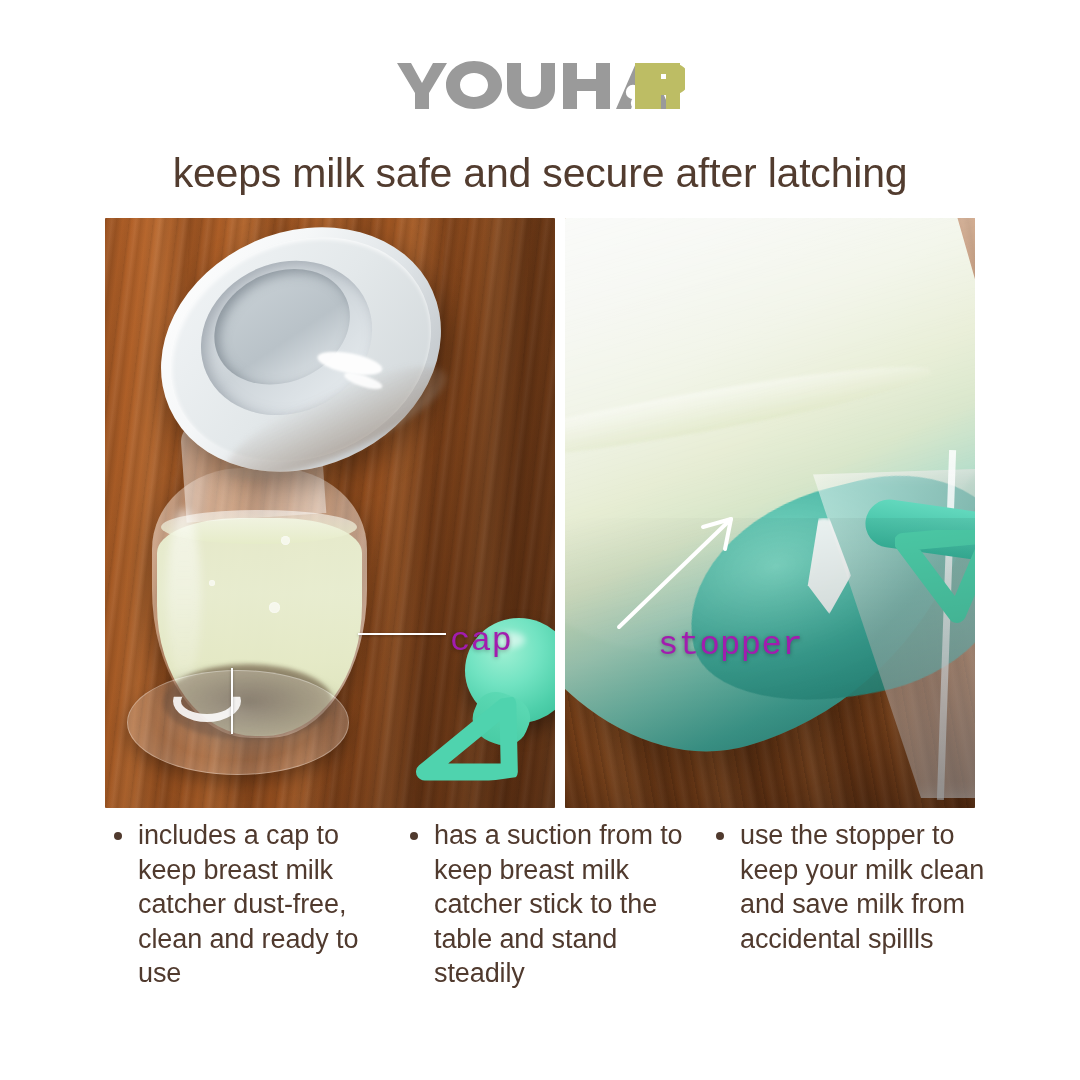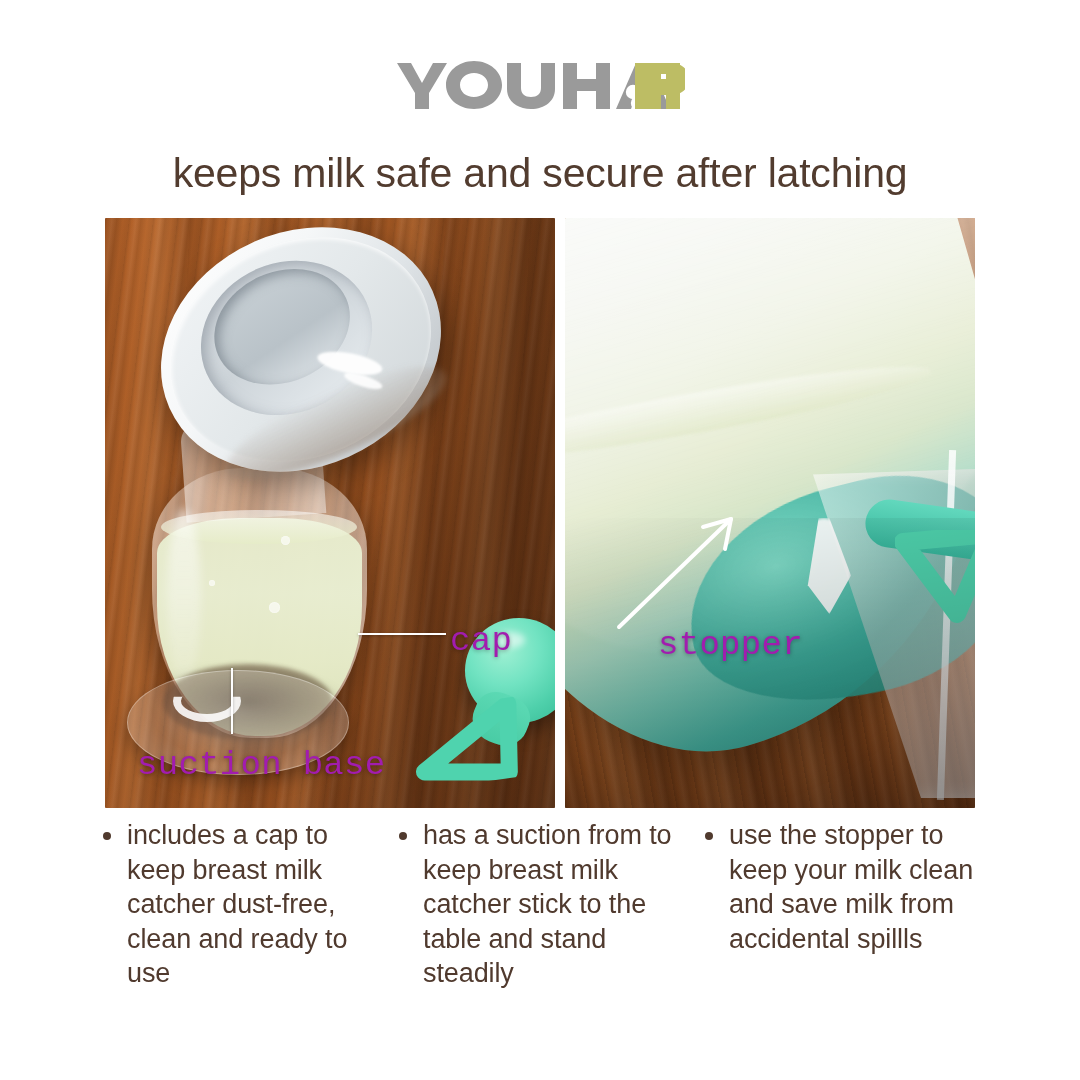--- a/index.html
+++ b/index.html
@@ -295,21 +295,21 @@
   .anno-stopper { left:52px; top:408px;margin-left:41px; }
   .leader {
     position:absolute; background:#ffffff; box-shadow:0 1px 3px rgba(0,0,0,0.3);
   }
   .leader-cap { left:253px; top:415px; width:88px; height:2px; }
   .leader-suction { left:126px; top:450px; width:2px; height:66px; }
   .arrow-stopper { position:absolute; left:30px; top:275px; width:160px; height:145px; }
 
   
   .bullets {
-    position:absolute; top:818px; left:94px;
+    position:absolute; top:818px; left:105px;
     width:890px;
     display:flex;
     gap:0px;
   }
   .bcol { width:296px; }
   .bcol ul { list-style:none; }
   .bcol li {
     position:relative;
     padding-left:33px;
     color:#503a2e;
@@ -403,21 +403,20 @@
         <div class="st-tri">
           <svg width="128" height="80" viewBox="0 0 128 80">
             <path d="M112 6 L20 62 L104 74 Z" fill="none" stroke="#4fd3ae" stroke-width="17" stroke-linejoin="round"></path>
           </svg>
         </div>
       </div>
 
       <div class="leader leader-cap"></div>
       <div class="anno anno-cap">cap</div>
       <div class="leader leader-suction"></div>
-      <div class="anno anno-suction">suction base</div>
     </div>
 
     <div class="photo right">
       <div class="wood right-wood"></div>
       <div class="rp-funnel"></div>
       <div class="rp-funnel-soft"></div>
       <div class="rp-milkline"></div>
       <div class="rp-teal-band"></div>
       <div class="rp-bag"></div>
       <div class="rp-bag-edge"></div>

